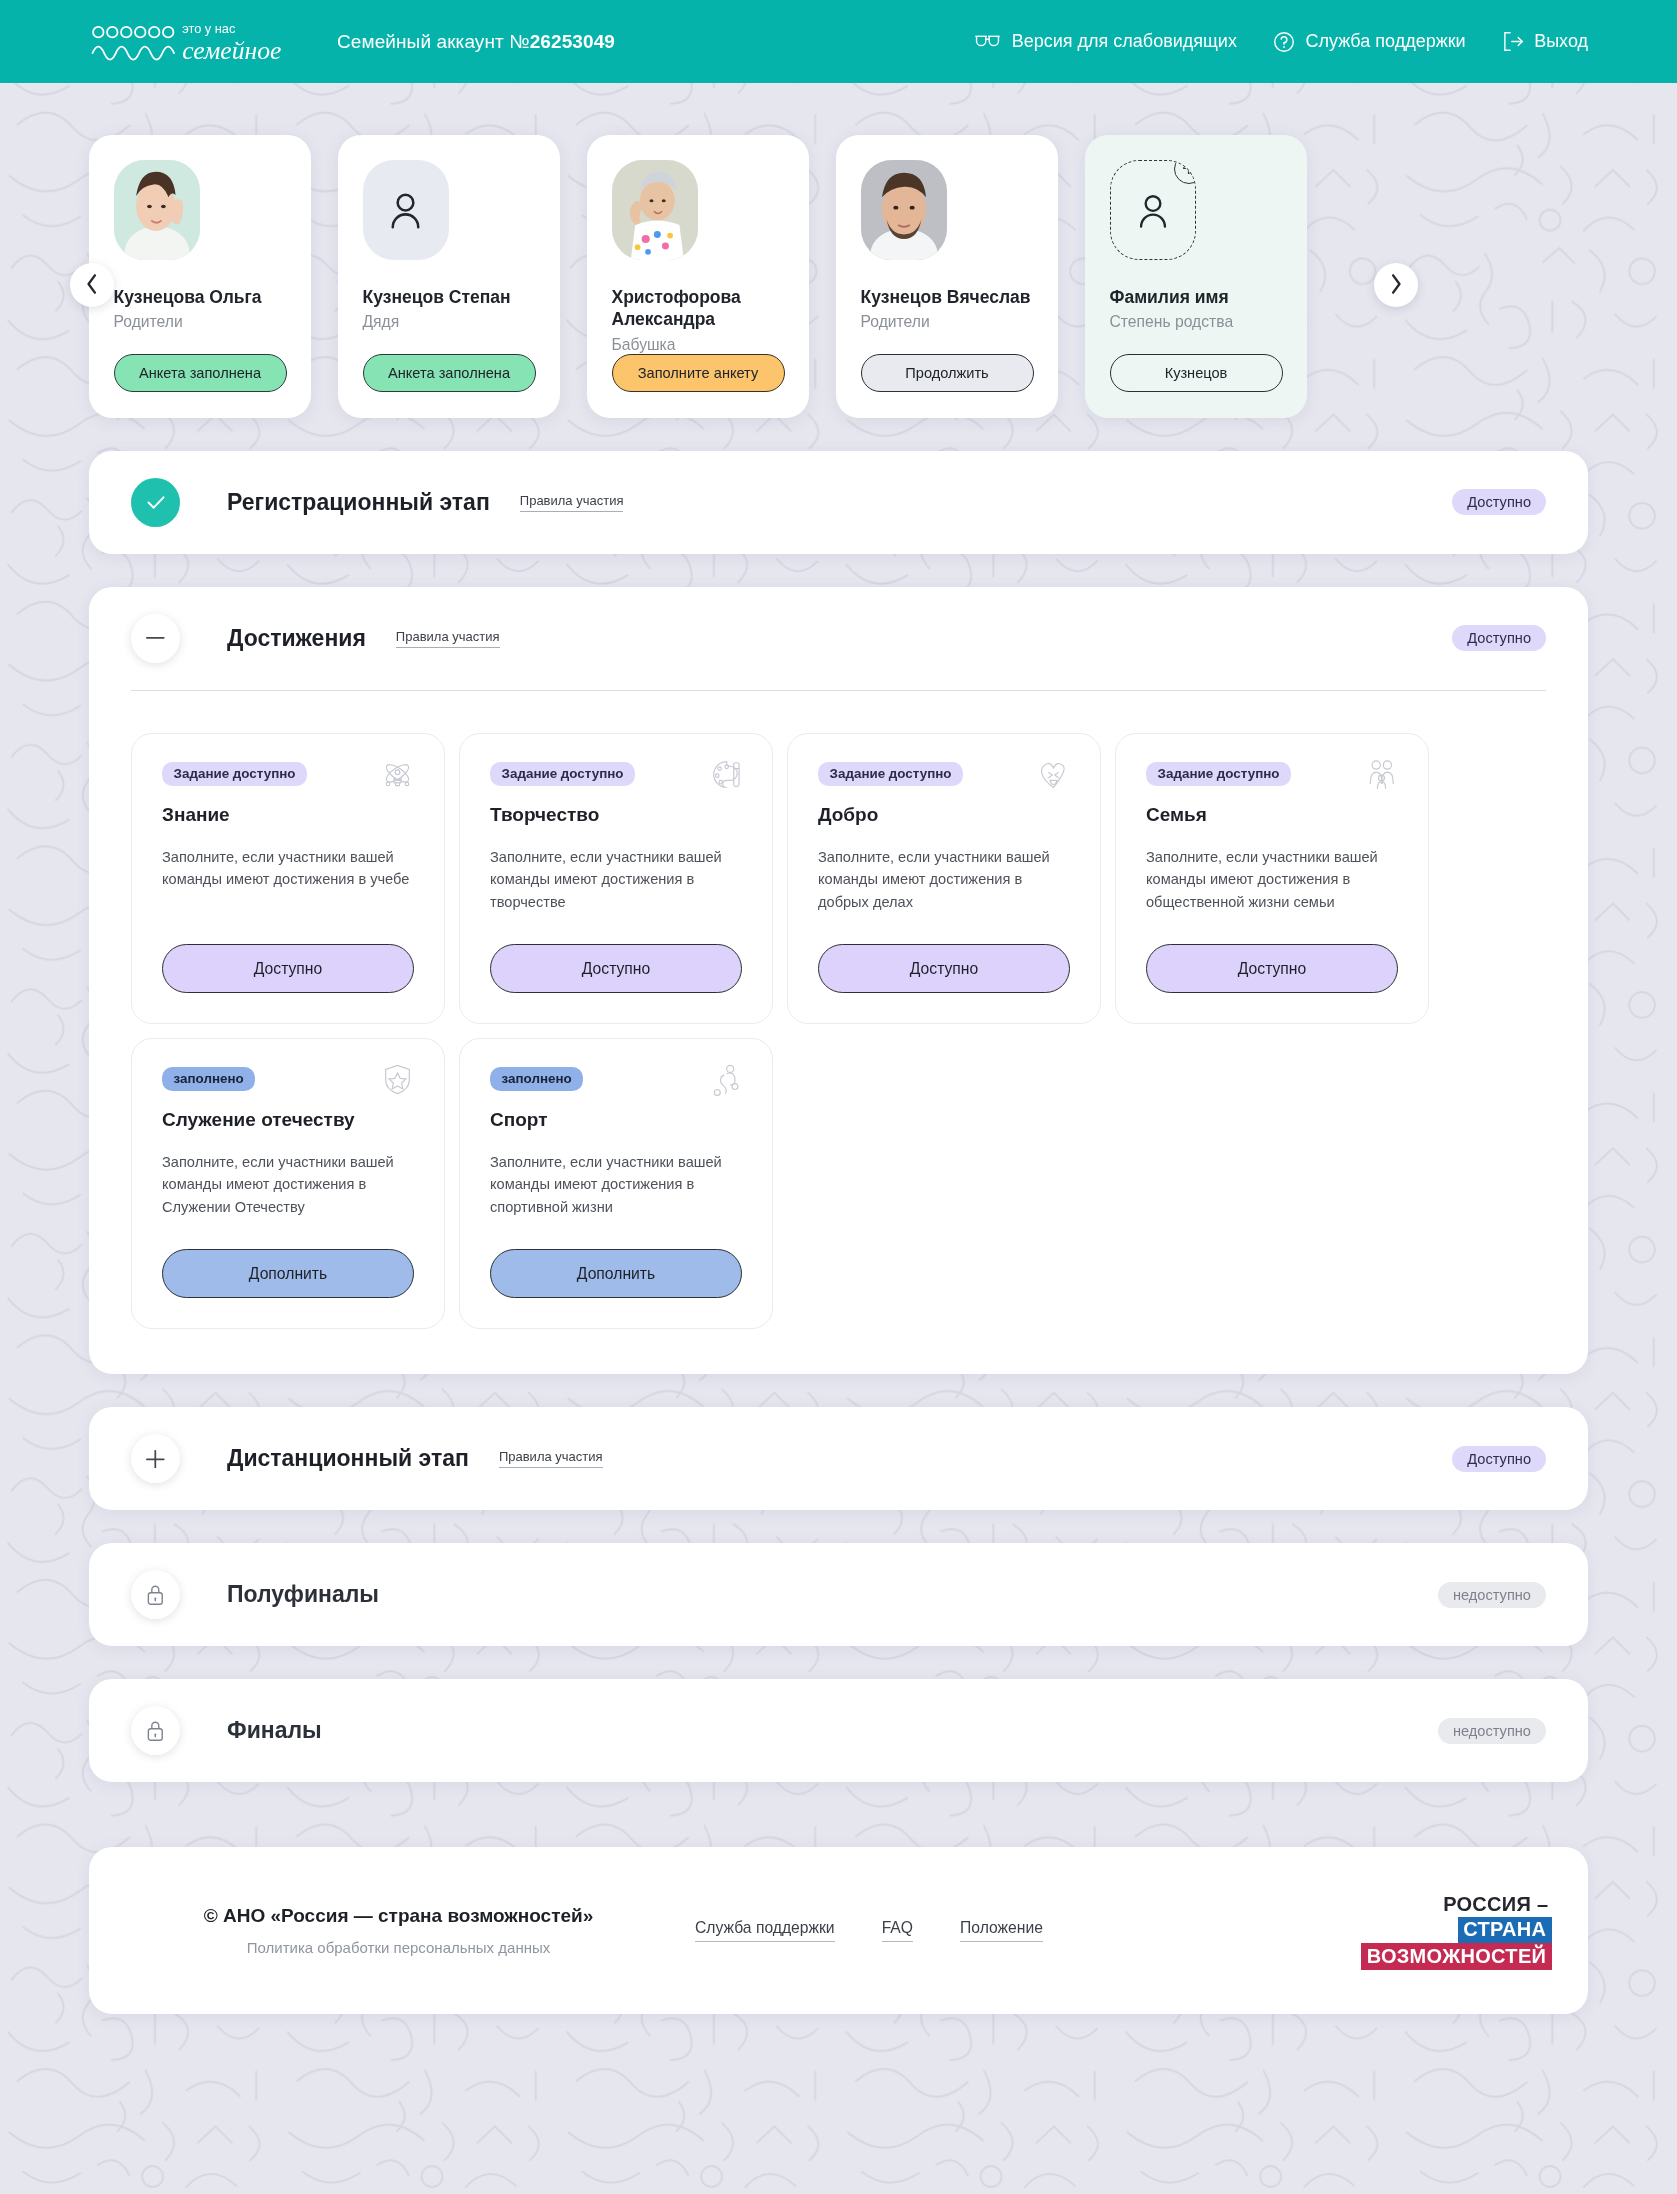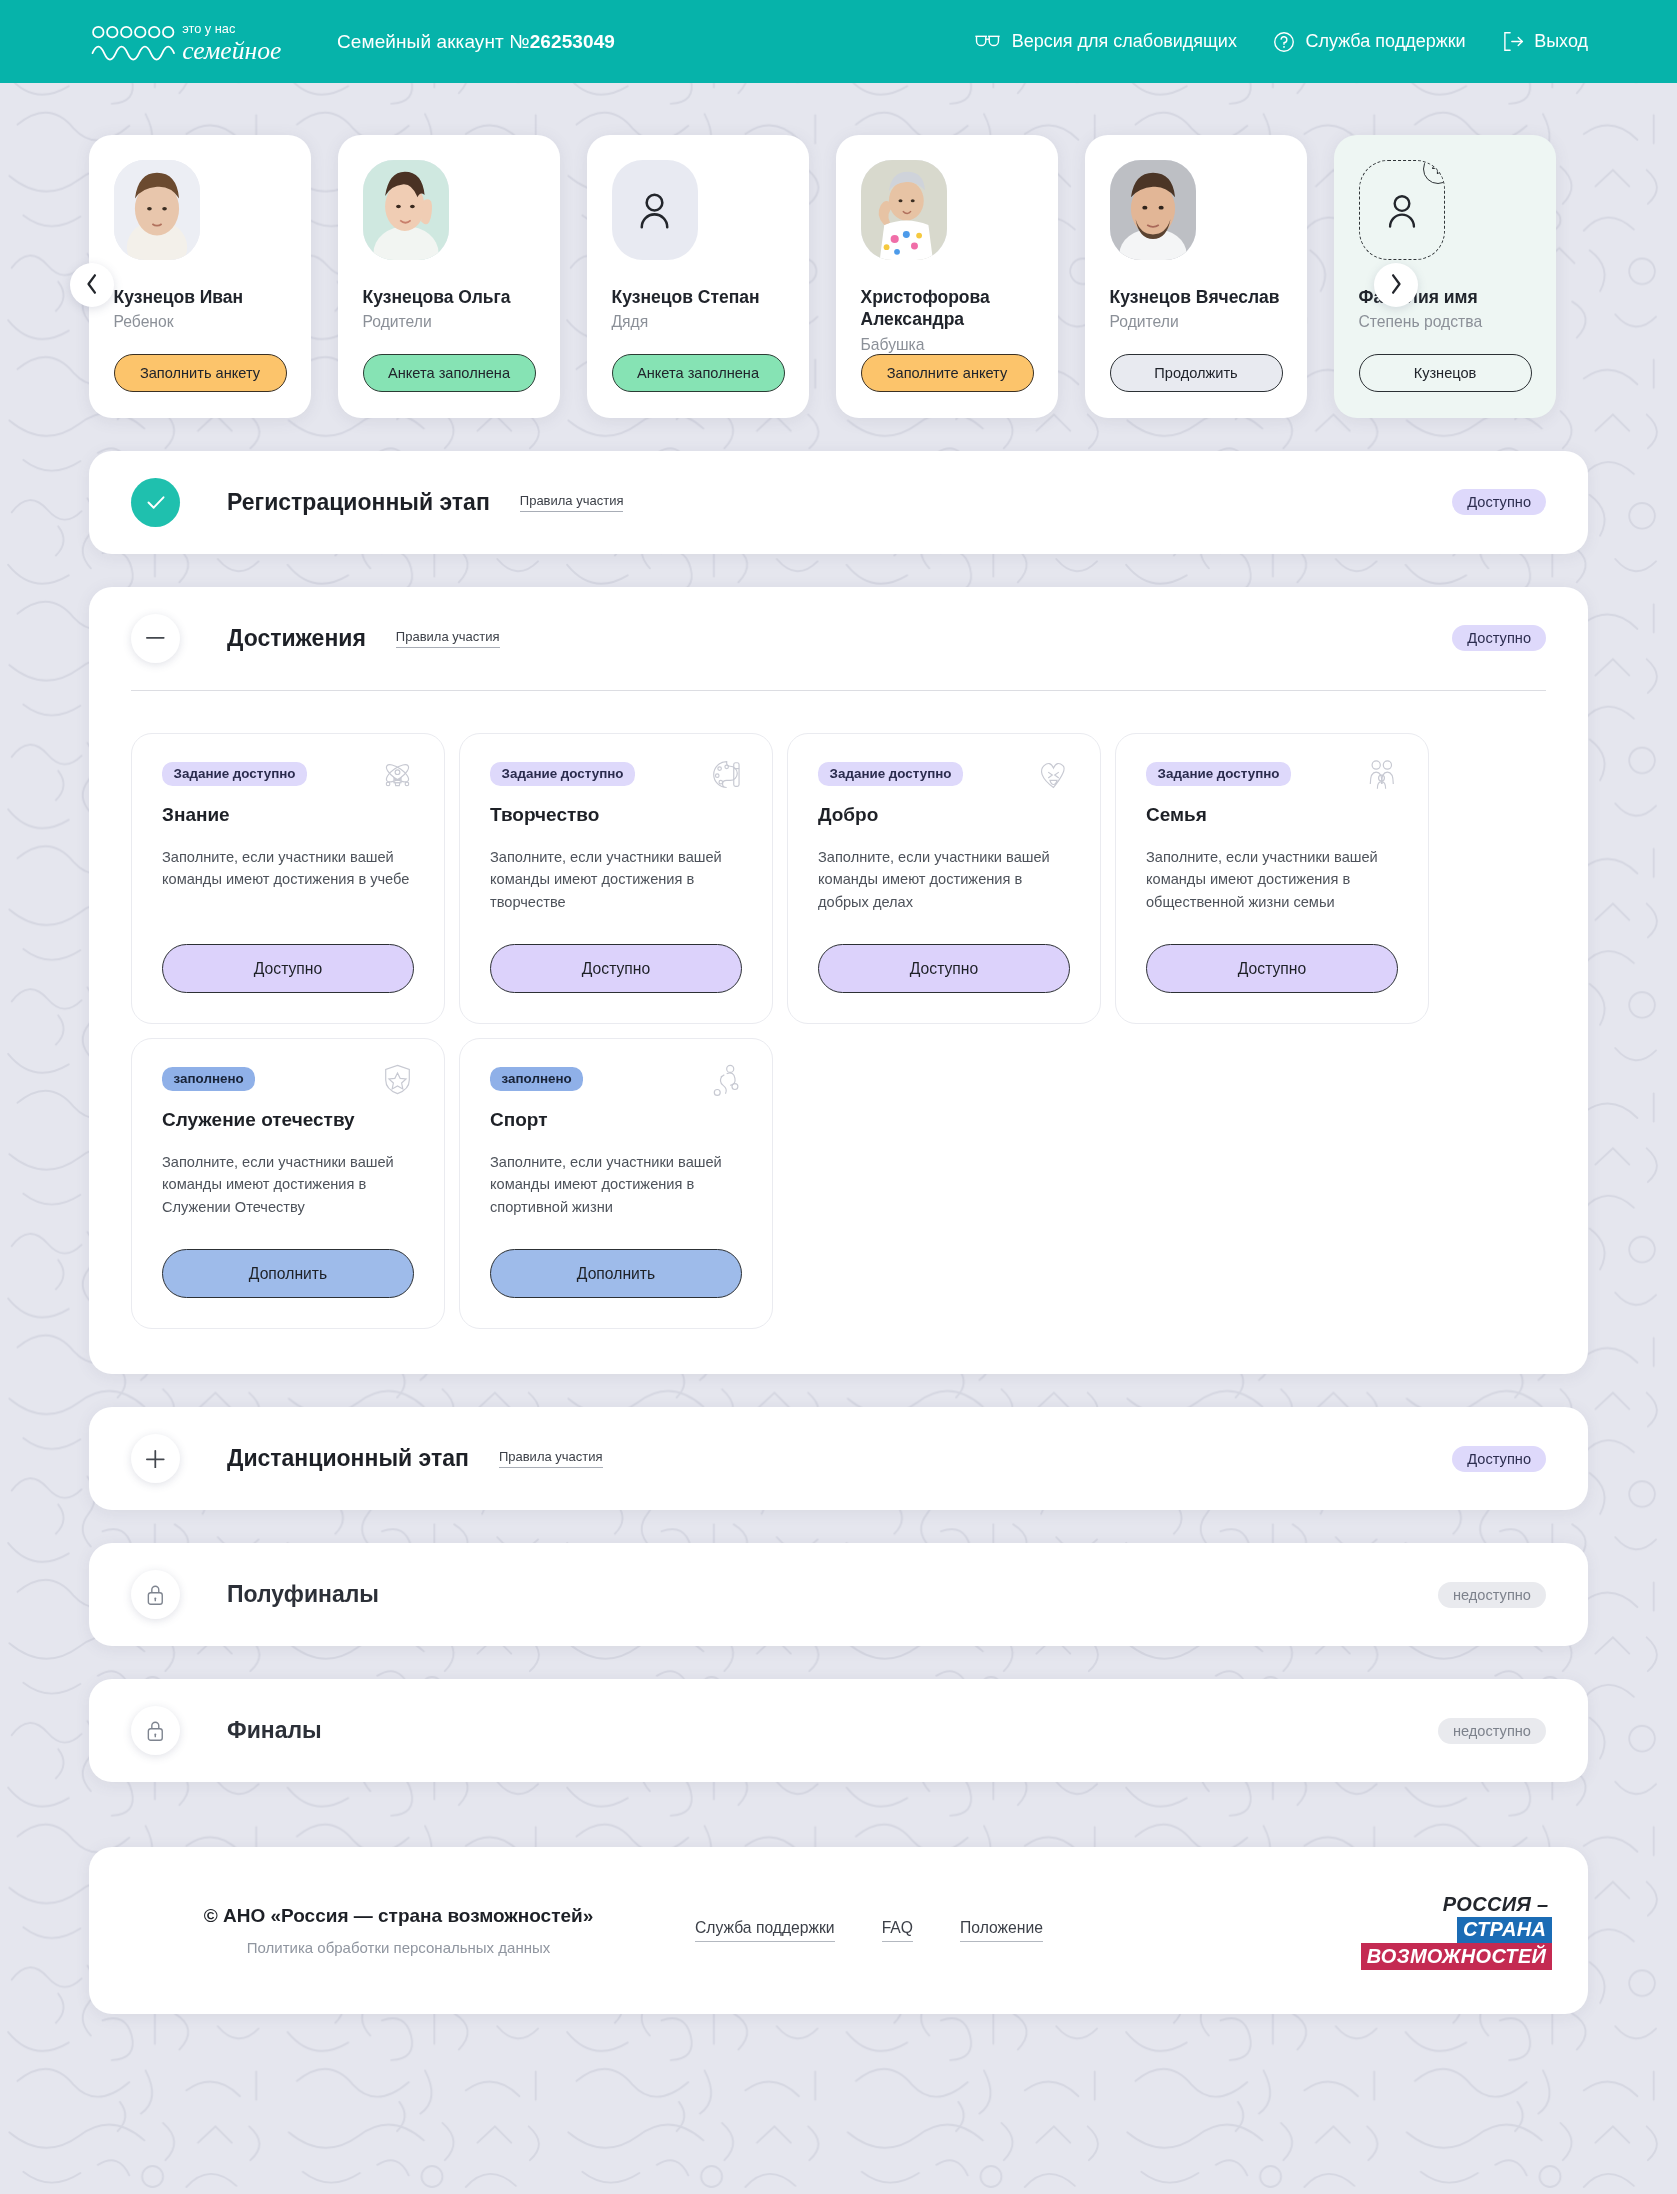--- a/index.html
+++ b/index.html
@@ -263,21 +263,21 @@
   .f-link {
     font-size: 15.7px; color: #3c4048;
     border-bottom: 1.2px solid #b3b8c0;
     padding-bottom: 3.5px; cursor: pointer;
     white-space: nowrap;
   }
   .f-logo { margin-left: auto; }
   .rsv {
     display: flex; flex-direction: column;
     align-items: flex-end;
-    font-style: italic; font-weight: 700;
+    font-weight: 700;
     letter-spacing: 0.3px;
   }
   .rsv span { display: inline-block; }
   .rsv .l1 { color: #23262c; font-size: 20px; padding: 1.2px 3.5px; }
   .rsv .l2 { background: #1b6cb5; color: #fff; font-size: 20px; padding: 1.7px 5.8px; }
   .rsv .l3 { background: #c42a52; color: #fff; font-size: 20px; padding: 1.7px 5.8px; }
 </style>
 </head>
 <body>
 
@@ -386,36 +386,20 @@
     <div class="nav-arrow right">
       <span>
         <svg width="14" height="22" viewBox="0 0 24 38" fill="none" stroke="#23262c" stroke-width="4" stroke-linecap="round" stroke-linejoin="round">
             <path d="M7 4 L18 19 L7 34"></path>
           </svg>
       </span>
     </div>
 
     <div class="members">
 
-      <div class="member-card">
-        <div class="avatar">
-          <svg width="86" height="100" viewBox="0 0 148 172">
-            <rect width="148" height="172" fill="#eceef4"></rect>
-            <ellipse cx="74" cy="150" rx="52" ry="46" fill="#f3f0ea"></ellipse>
-            <ellipse cx="74" cy="84" rx="38" ry="46" fill="#e8c6ac"></ellipse>
-            <path d="M36 66 q6 -44 38 -44 q34 0 38 44 q-14 -22 -38 -20 q-26 2 -38 20z" fill="#6b4a2f"></path>
-            <ellipse cx="61" cy="84" rx="4" ry="3" fill="#3a2d22"></ellipse>
-            <ellipse cx="87" cy="84" rx="4" ry="3" fill="#3a2d22"></ellipse>
-            <path d="M66 110 q8 6 16 0" stroke="#b1715d" stroke-width="3" fill="none"></path>
-          </svg>
-        </div>
-        <div class="m-name">Кузнецов Иван</div>
-        <div class="m-rel">Ребенок</div>
-        <div class="m-btn orange">Заполнить анкету</div>
-      </div>
 
       <div class="member-card">
         <div class="avatar">
           <svg width="86" height="100" viewBox="0 0 148 172">
             <rect width="148" height="172" fill="#cfe8e0"></rect>
             <ellipse cx="74" cy="160" rx="56" ry="46" fill="#f2f5f2"></ellipse>
             <ellipse cx="72" cy="80" rx="34" ry="42" fill="#f0cdb4"></ellipse>
             <path d="M38 62 q6 -42 34 -42 q30 0 34 40 q-8 -6 -12 4 q-10 -24 -26 -22 q-20 2 -30 20z" fill="#4a3224"></path>
             <ellipse cx="61" cy="80" rx="4" ry="3" fill="#39291f"></ellipse>
             <ellipse cx="85" cy="80" rx="4" ry="3" fill="#39291f"></ellipse>

